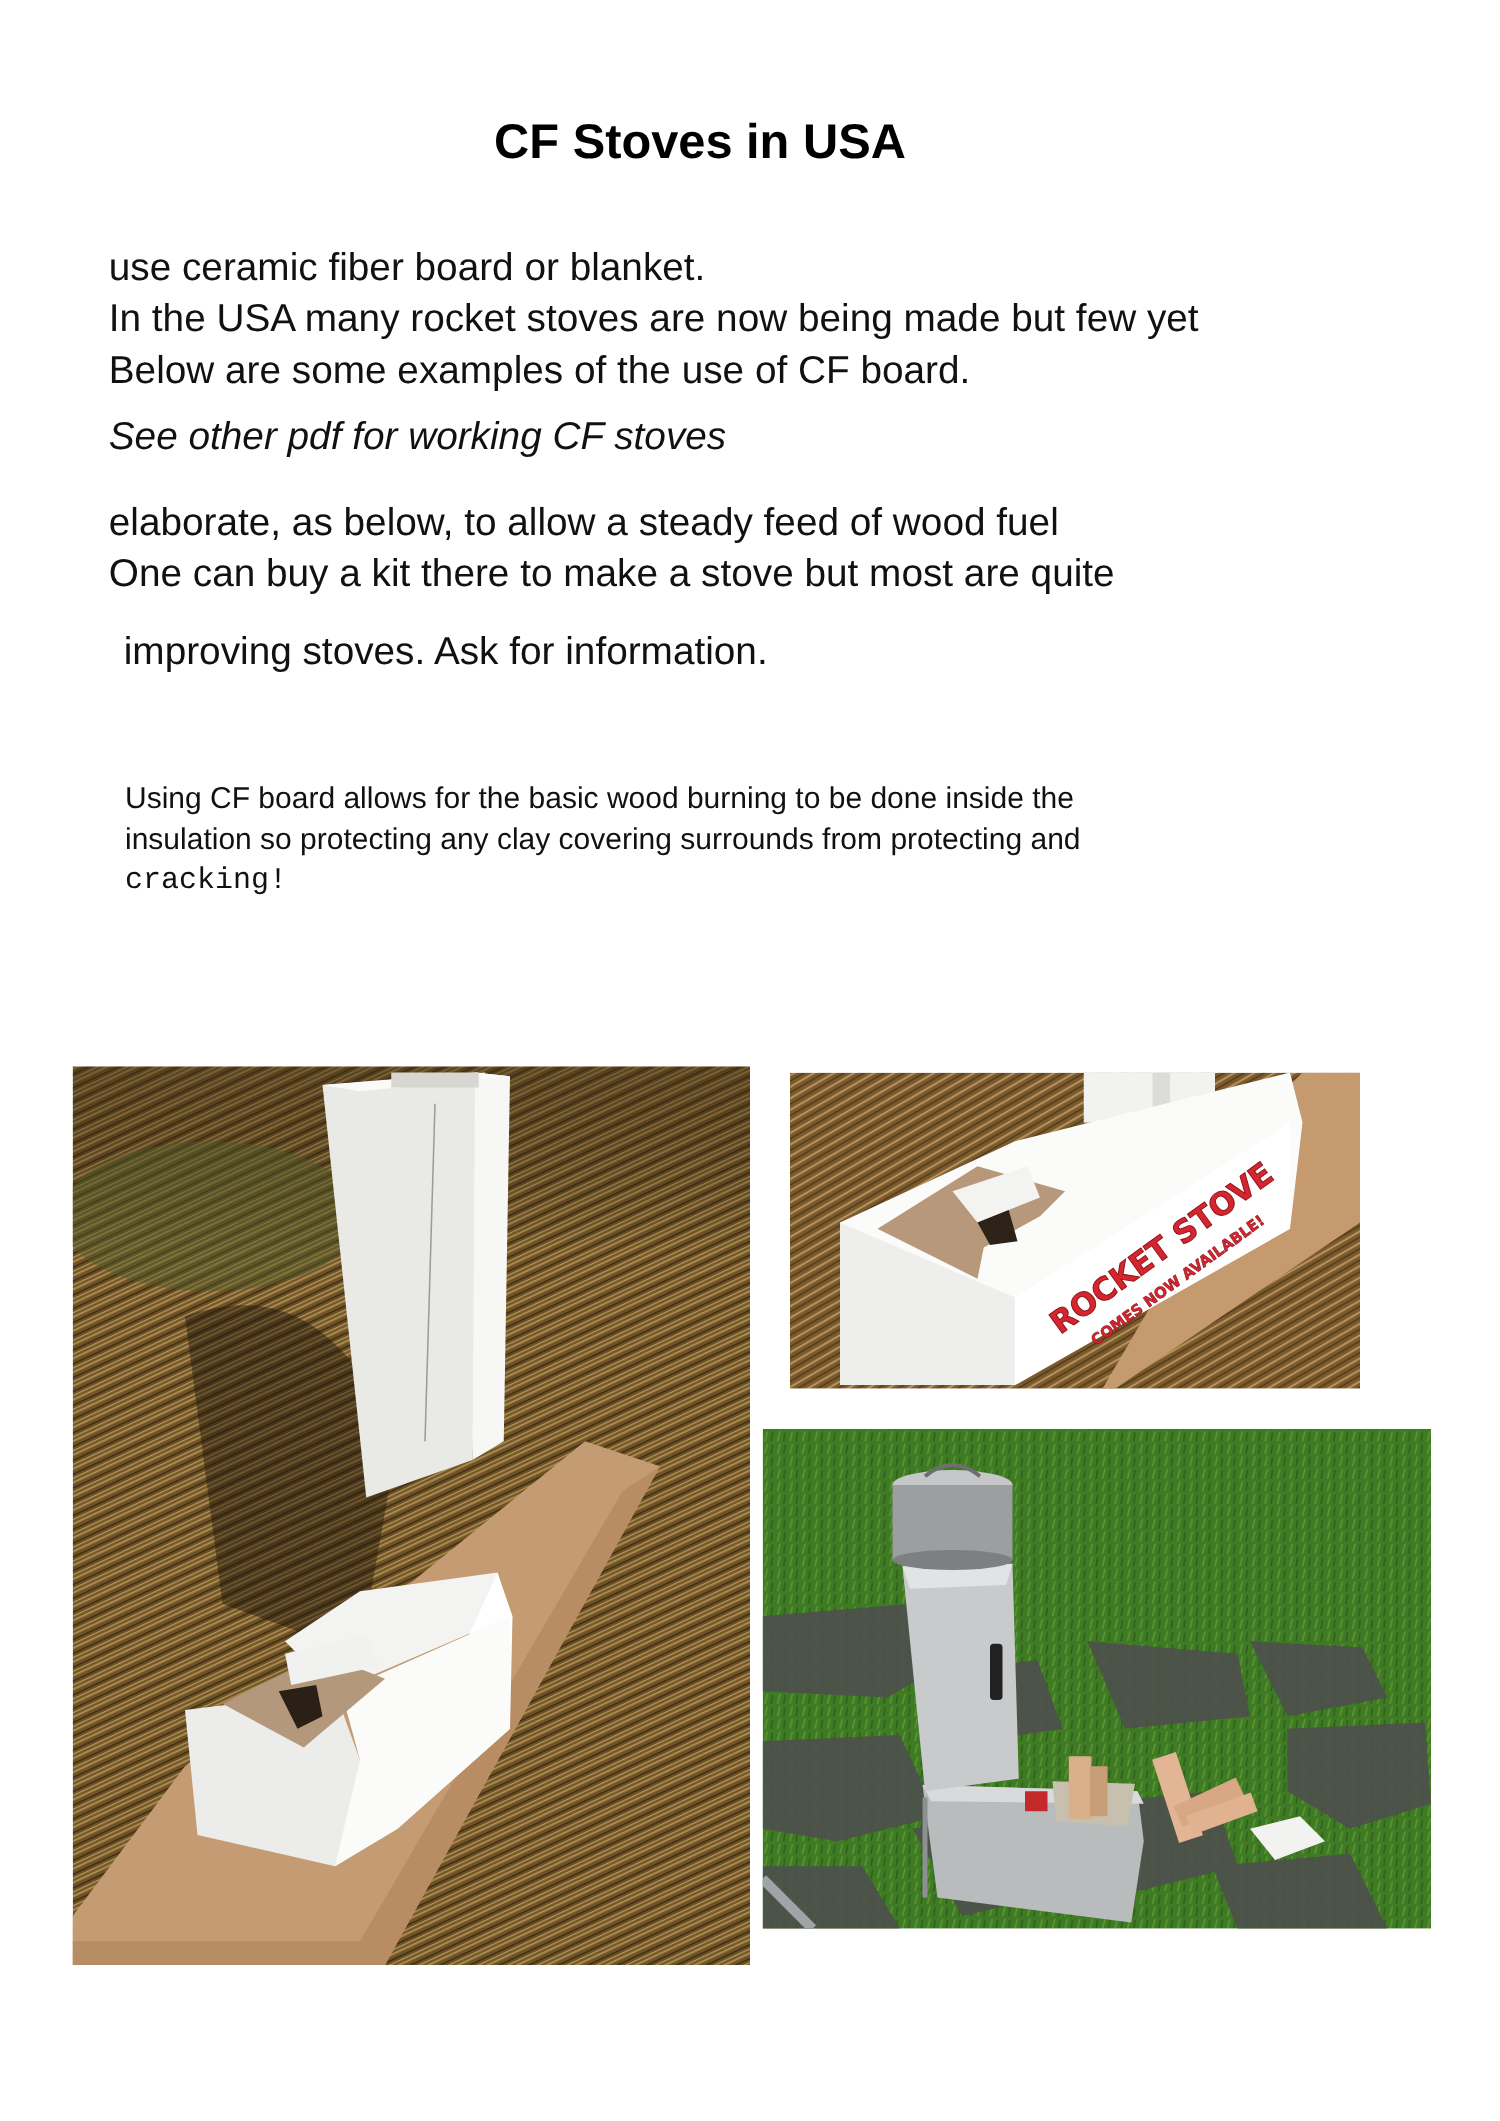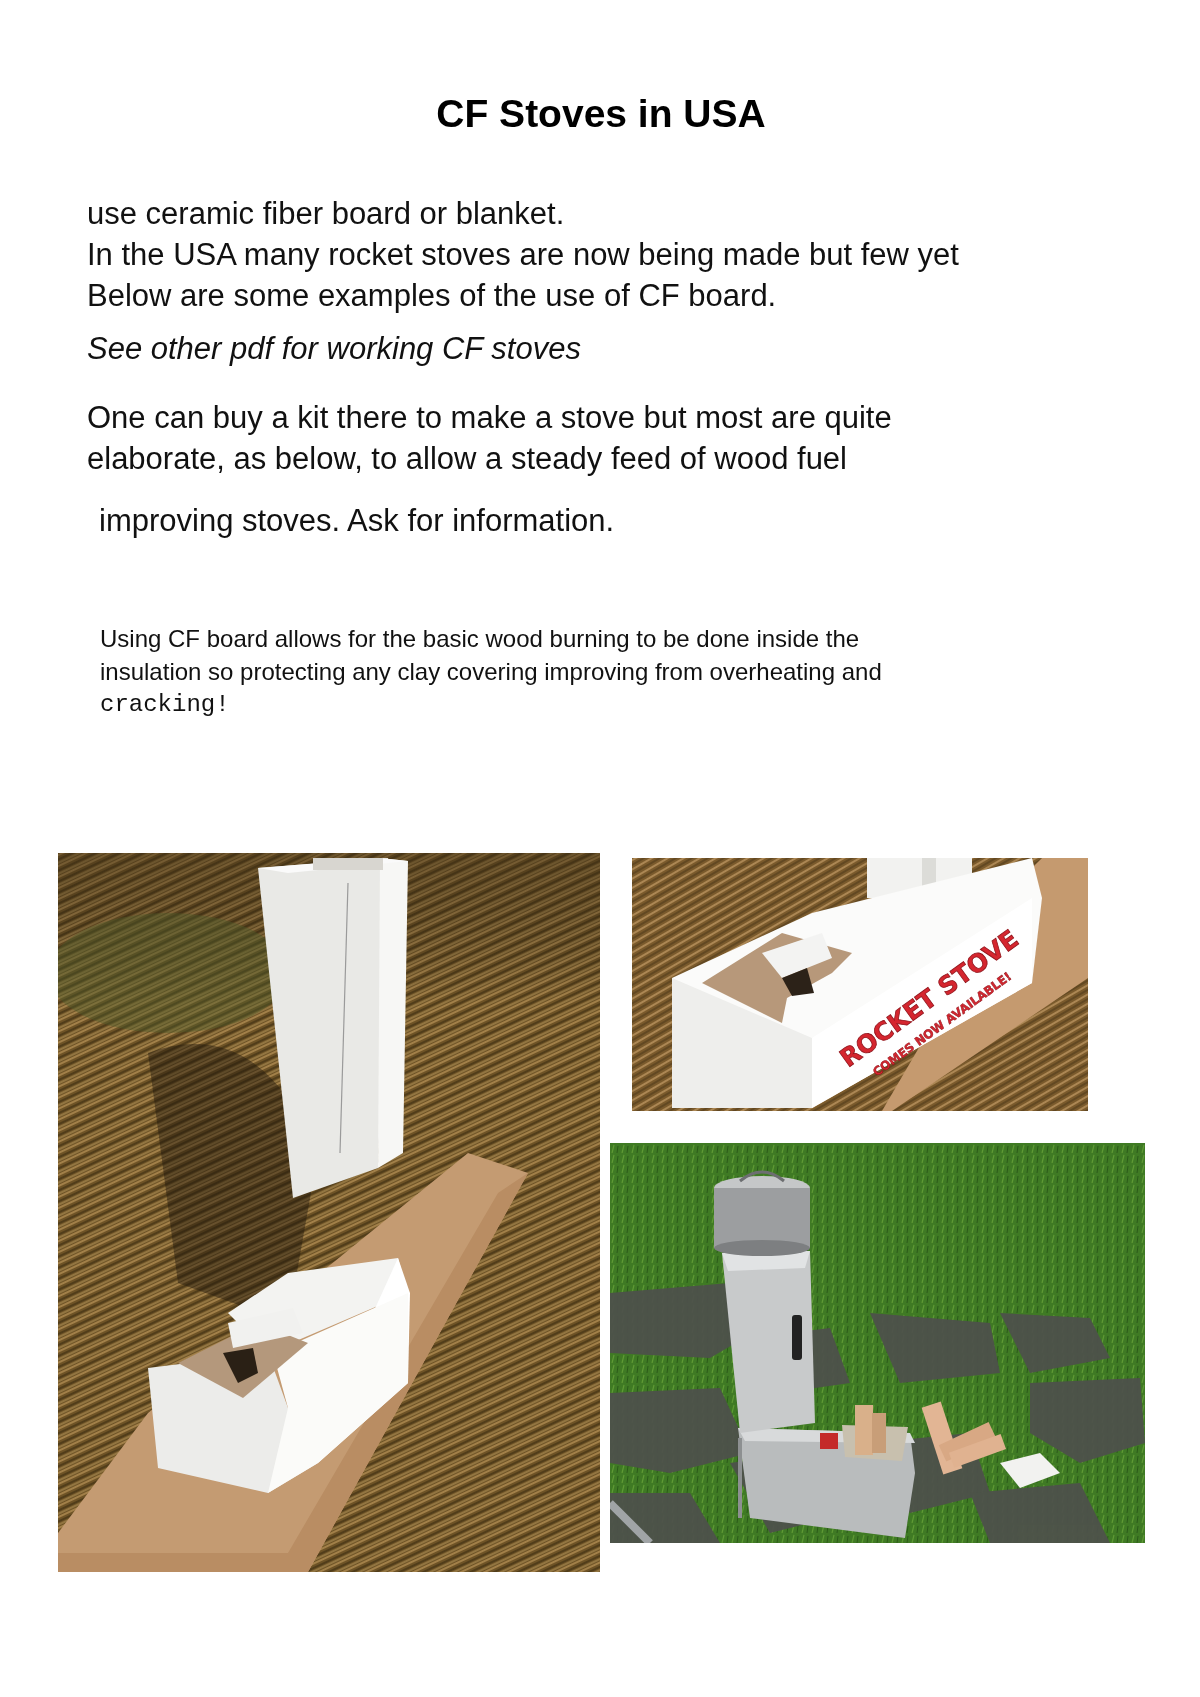--- a/index.html
+++ b/index.html
@@ -1,22 +1,22 @@
 <!DOCTYPE html>
 <html><head>
 <meta charset="utf-8">
 <style>
   html, body { margin: 0; padding: 0; }
   body {
     width: 1200px; height: 1697px; background: #ffffff; position: relative; overflow: hidden;
     font-family: "Liberation Sans", "DejaVu Sans", sans-serif; color: #111;
   }
   .title {
-    position: absolute; left: 16px; width: 1120px; top: 92px; text-align: center;
-    font-weight: bold; font-size: 39px; letter-spacing: 0px; color: #000; padding-left: 25px;
+    position: absolute; left: 0; width: 1120px; top: 92px; text-align: center;
+    font-weight: bold; font-size: 39px; letter-spacing: 0px; color: #000;
   }
   .para { position: absolute; font-size: 31px; line-height: 41px; color: #111; }
   .p1 { left: 87px; top: 193px; width: 1080px; }
   .p1 .italic { font-style: italic; margin-top: 12px; }
   .p2 { left: 87px; top: 397px; width: 1080px; }
   .p3 { left: 99px; top: 500px; width: 1080px; }
   .p4 { left: 100px; top: 622px; width: 1000px; font-size: 24px; line-height: 33px; }
   .p4 .last { display:block; margin-top: 0; font-family: Liberation Mono, monospace; }
 
   .photo { position: absolute; overflow: hidden; }
@@ -32,31 +32,31 @@
 <div class="title">CF Stoves in USA</div>
 
 <div class="para p1">
   <div>use ceramic fiber board or blanket.</div>
   <div>In the USA many rocket stoves are now being made but few yet</div>
   <div>Below are some examples of the use of CF board.</div>
   <div class="italic">See other pdf for working CF stoves</div>
 </div>
 
 <div class="para p2">
+  <div>elaborate, as below, to allow a steady feed of wood fuel</div>
   <div>One can buy a kit there to make a stove but most are quite</div>
-  <div>elaborate, as below, to allow a steady feed of wood fuel</div>
 </div>
 
 <div class="para p3">
   <div>improving stoves. Ask for information.</div>
 </div>
 
 <div class="para p4">
   <div>Using CF board allows for the basic wood burning to be done inside the</div>
-  <div>insulation so protecting any clay covering improving from overheating and</div>
+  <div>insulation so protecting any clay covering surrounds from protecting and</div>
   <div class="last">cracking!</div>
 </div>
 
 <div class="photo ph-left">
   <svg viewBox="0 0 542 719" preserveAspectRatio="none">
     <defs>
       <pattern id="grass1" width="14" height="10" patternUnits="userSpaceOnUse" patternTransform="rotate(-25)">
         <rect width="14" height="10" fill="#6e5326"></rect>
         <line x1="0" y1="2" x2="14" y2="2" stroke="#b89358" stroke-width="1.4"></line>
         <line x1="0" y1="6" x2="14" y2="6" stroke="#3d2d12" stroke-width="1.2"></line>

